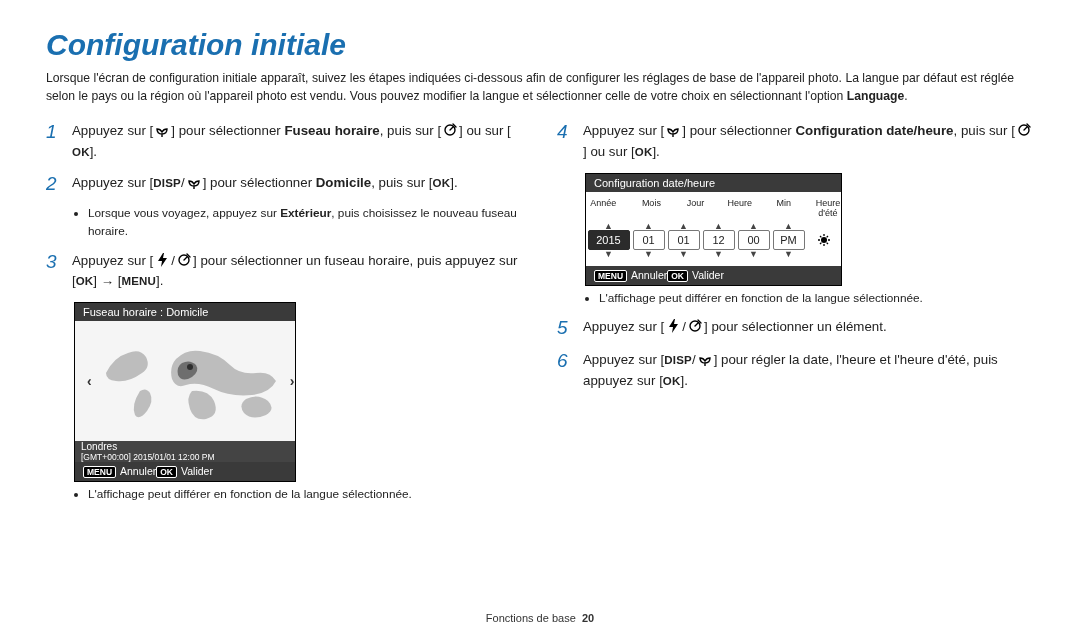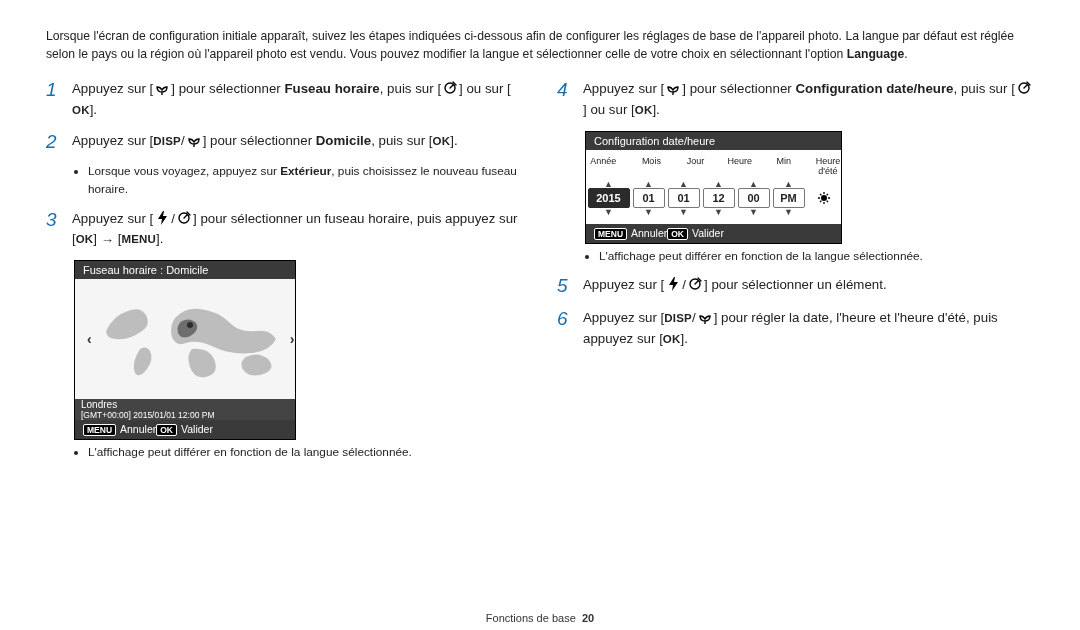--- a/index.html
+++ b/index.html
@@ -35,21 +35,21 @@
 
   
   .date-panel{width:255px}
   .date-panel .header-labels{display:flex;gap:18px;font-size:9px;justify-content:center;padding:6px 0 2px 0;color:#222}
   .date-panel .header-labels span{width:32px;text-align:center}
   .date-panel .header-labels .wide{width:42px}
   .date-row{display:flex;justify-content:center;gap:3px;padding:2px 0 6px 0}
   .spin{width:32px;text-align:center}
   .spin.wide{width:42px}
   .spin .ar{font-size:9px;line-height:8px;color:#444}
-  .spin .val{border:1px solid #777;border-radius:2px;padding:3px 0;font-size:11px;font-weight:700;background:#fff}
+  .spin .val{border:1px solid #777;border-radius:2px;padding:3px 0;font-size:11px;font-weight:400;background:#fff}
   .spin.sel .val{background:#2b2b2b;color:#fff;border-color:#2b2b2b}
   .dst .val{border:none}
 
   .page-footer{position:absolute;bottom:6px;left:0;width:100%;text-align:center;font-size:11px;color:#333}
 
   
   .key{display:inline-block;font-weight:700;font-size:11.5px;vertical-align:baseline;letter-spacing:0.2px}
 </style>
 </head>
 <body>
@@ -69,20 +69,21 @@
     <g id="ic-dst">
         <circle cx="7" cy="7" r="3" fill="#000"></circle>
         <g stroke="#000" stroke-width="1.3">
           <path d="M7 1v2M7 11v2M1 7h2M11 7h2M3 3l1.4 1.4M9.6 9.6L11 11M11 3L9.6 4.4M4.4 9.6L3 11"></path>
         </g>
       </g>
   </defs>
 </svg>
 
 <div class="page">
+  <h1>Configuration initiale</h1>
   <p class="intro">
     <span>Lorsque l'écran de configuration initiale apparaît, suivez les étapes indiquées ci-dessous afin de configurer les réglages de base de l'appareil photo. La langue par défaut est réglée selon le pays ou la région où l'appareil photo est vendu. Vous pouvez modifier la langue et sélectionner celle de votre choix en sélectionnant l'option </span><b>Language</b><span>.</span>
   </p>
 
   <div class="cols">
 
     <div class="col">
       <div id="steps-left">
           <div class="step">
             <div class="num">1</div>

